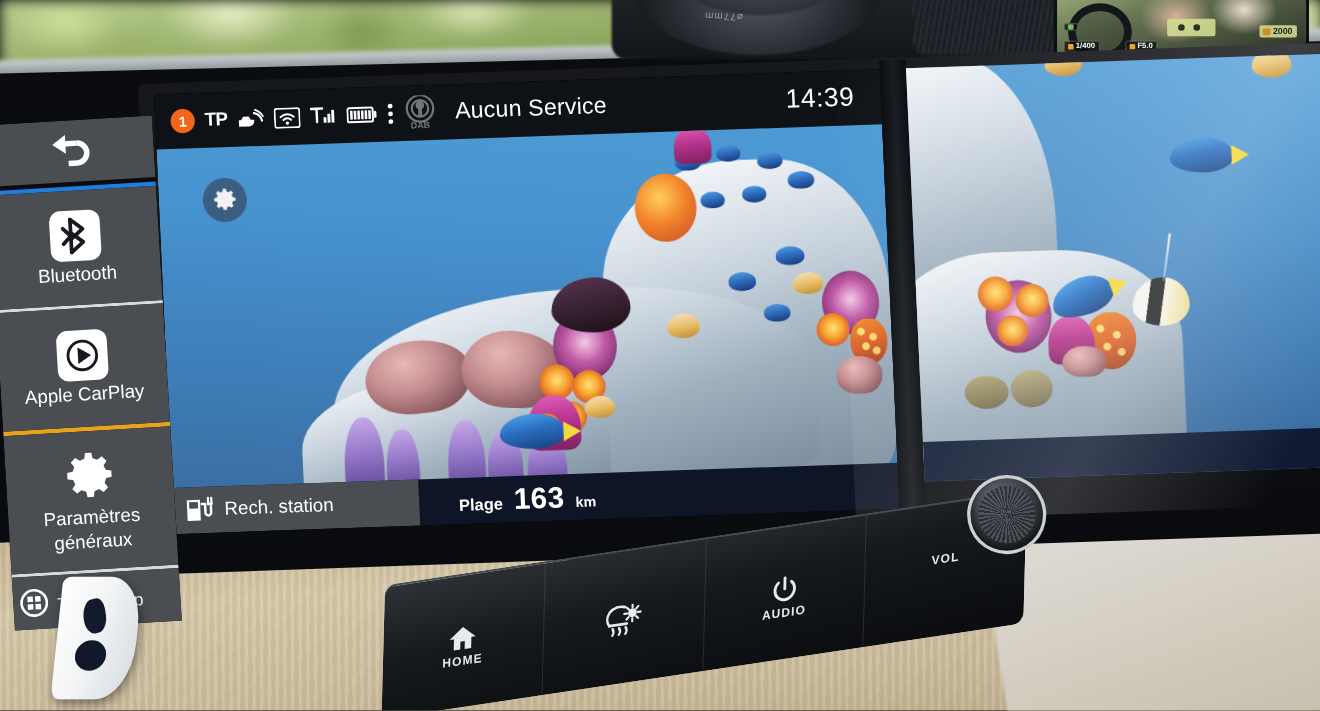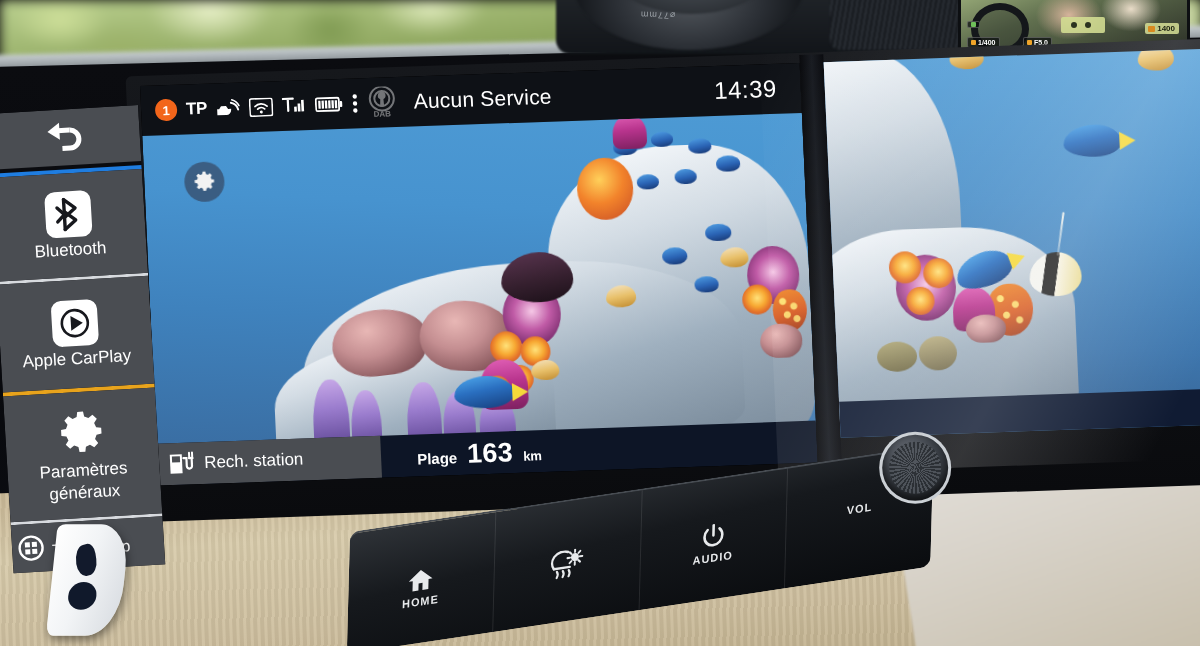--- a/index.html
+++ b/index.html
@@ -397,21 +397,21 @@
       <span class="lcd-dot"></span>
       <span>1/400</span>
     </div>
     <div class="lcd-chip" style="left:62px; top:40px;">
       <span class="lcd-dot"></span>
       <span>F5.0</span>
     </div>
     <div class="lcd-chip" style="left:6px; top:24px; padding:0 3px;">
       <span class="lcd-dot g"></span>
     </div>
-    <div class="lcd-iso">1400</div>
+    <div class="lcd-iso">2000</div>
   </div>
 
   <div class="headunit">
     <div class="screen-bezel"></div>
 
     <div class="screen-left">
 
       <div class="statusbar">
         <span class="badge-1">1</span>
         <span class="tp-txt">TP</span>

